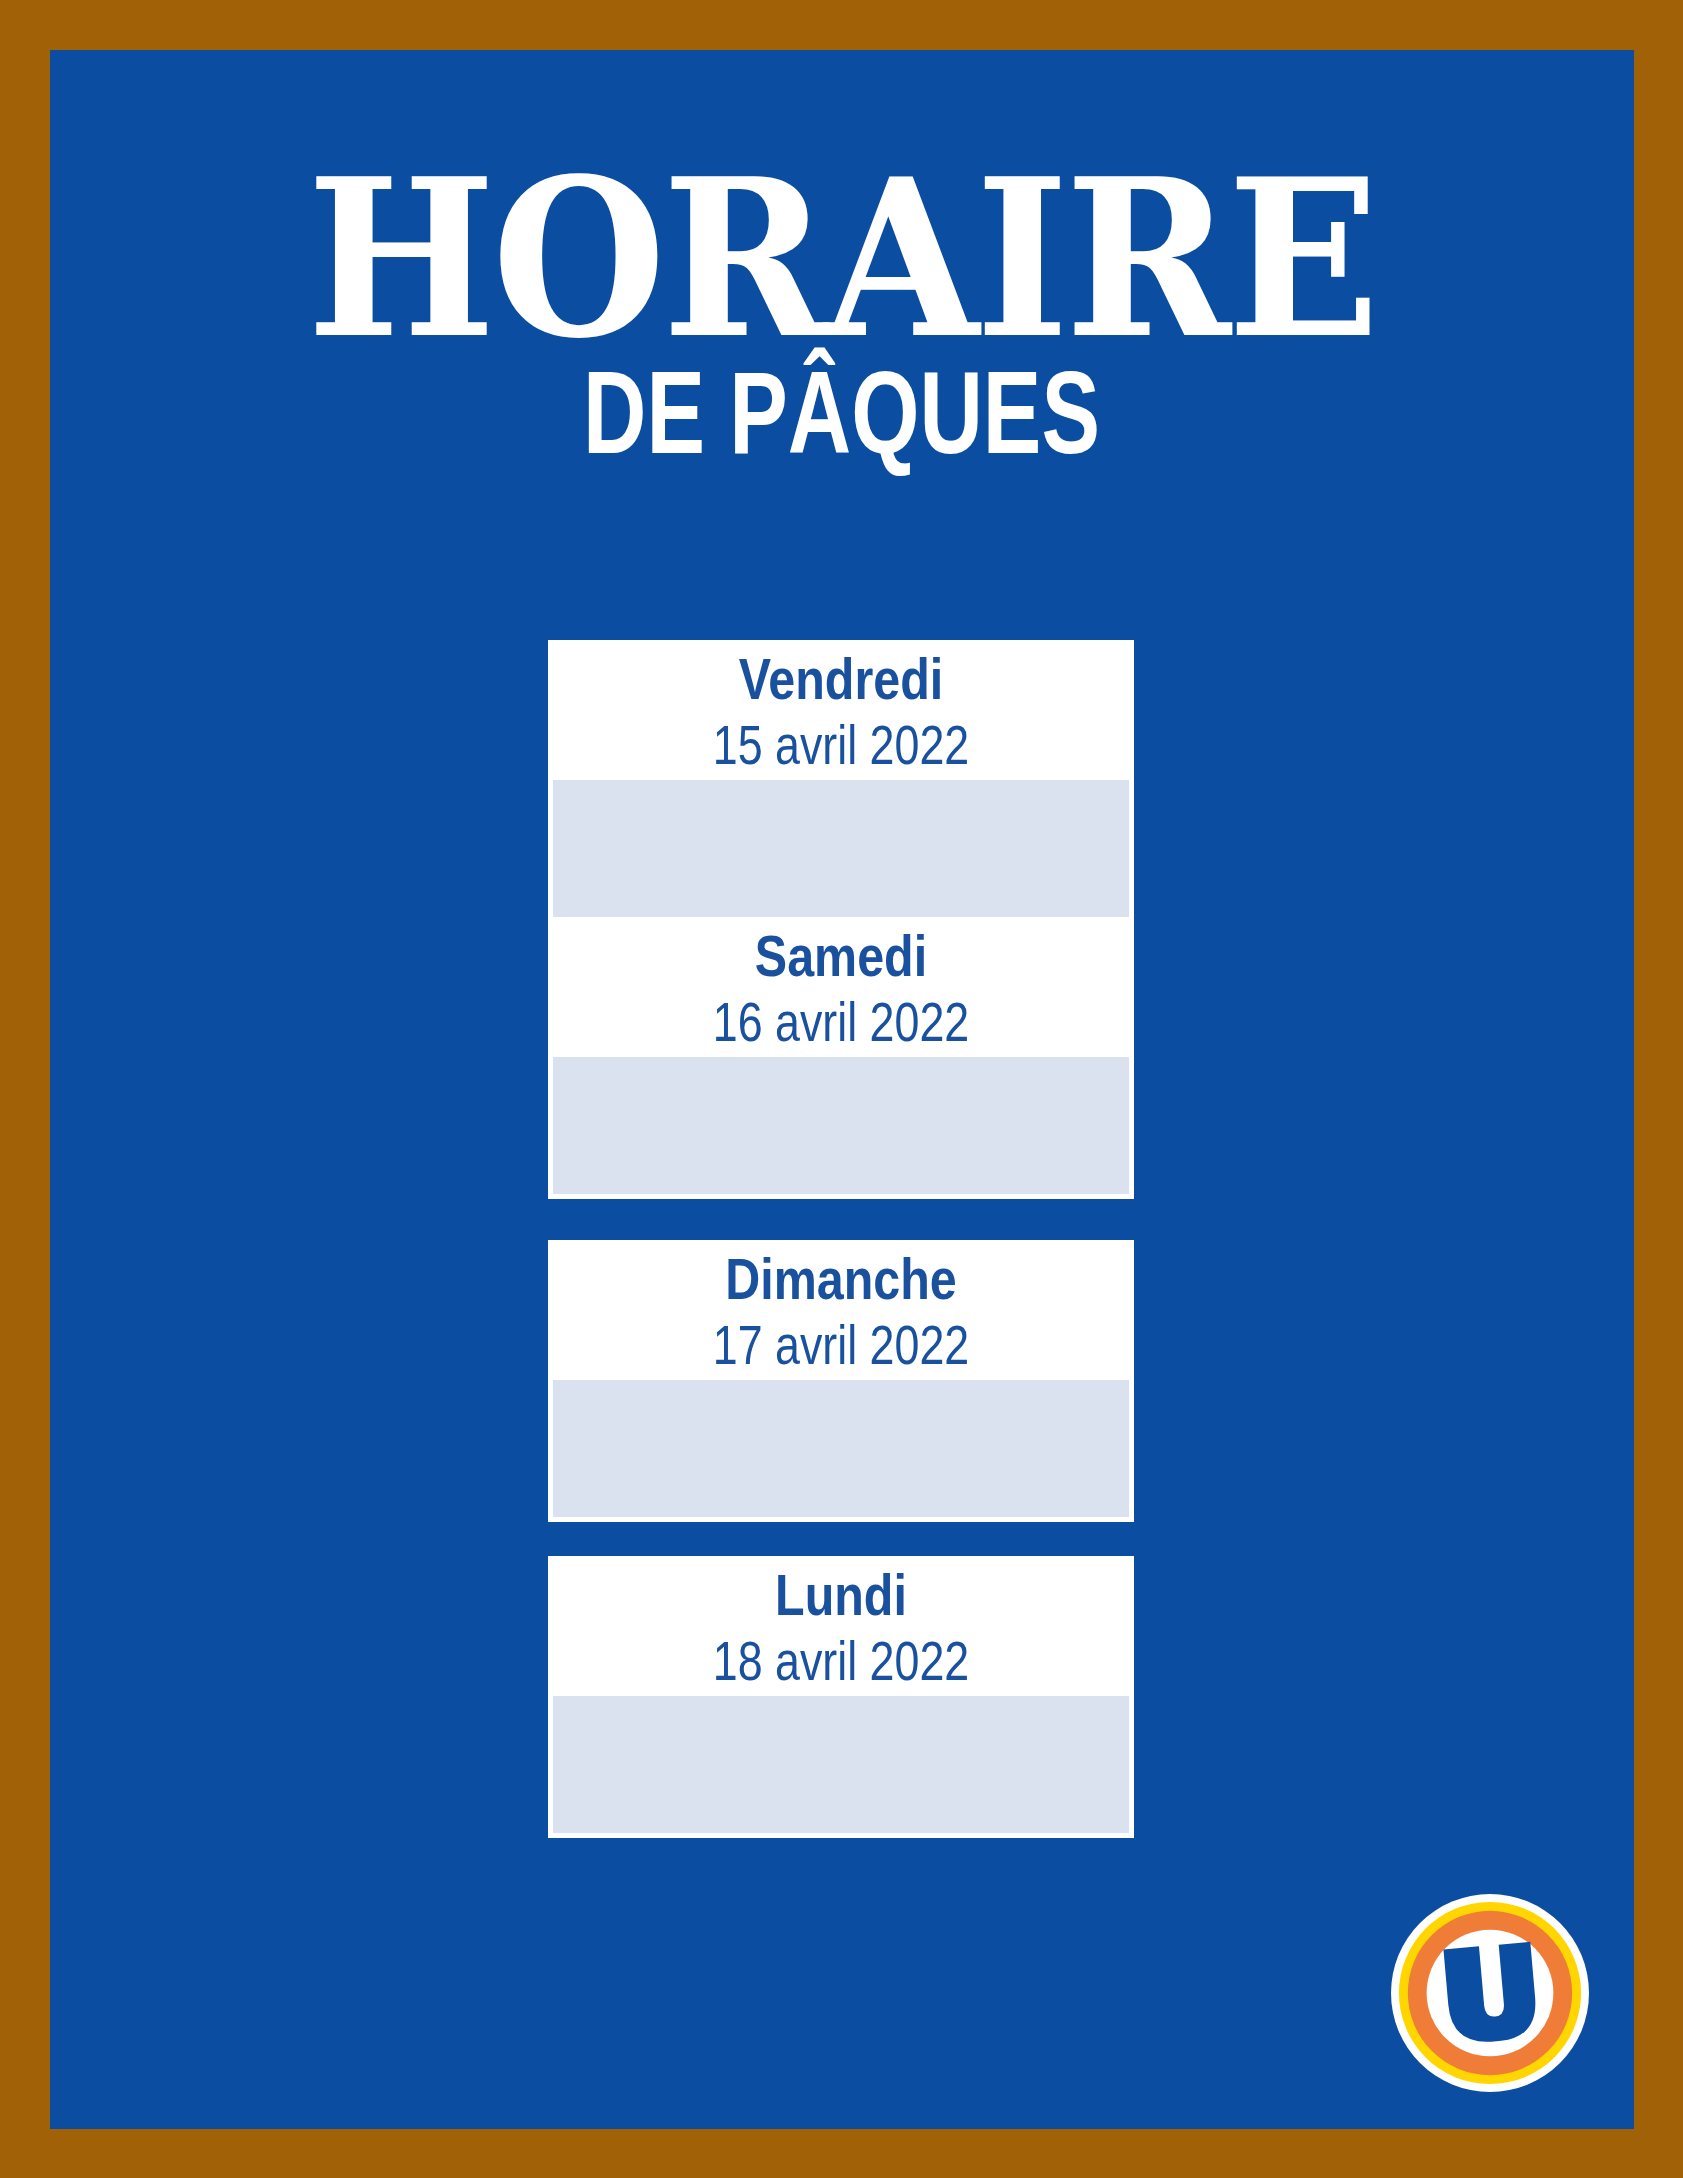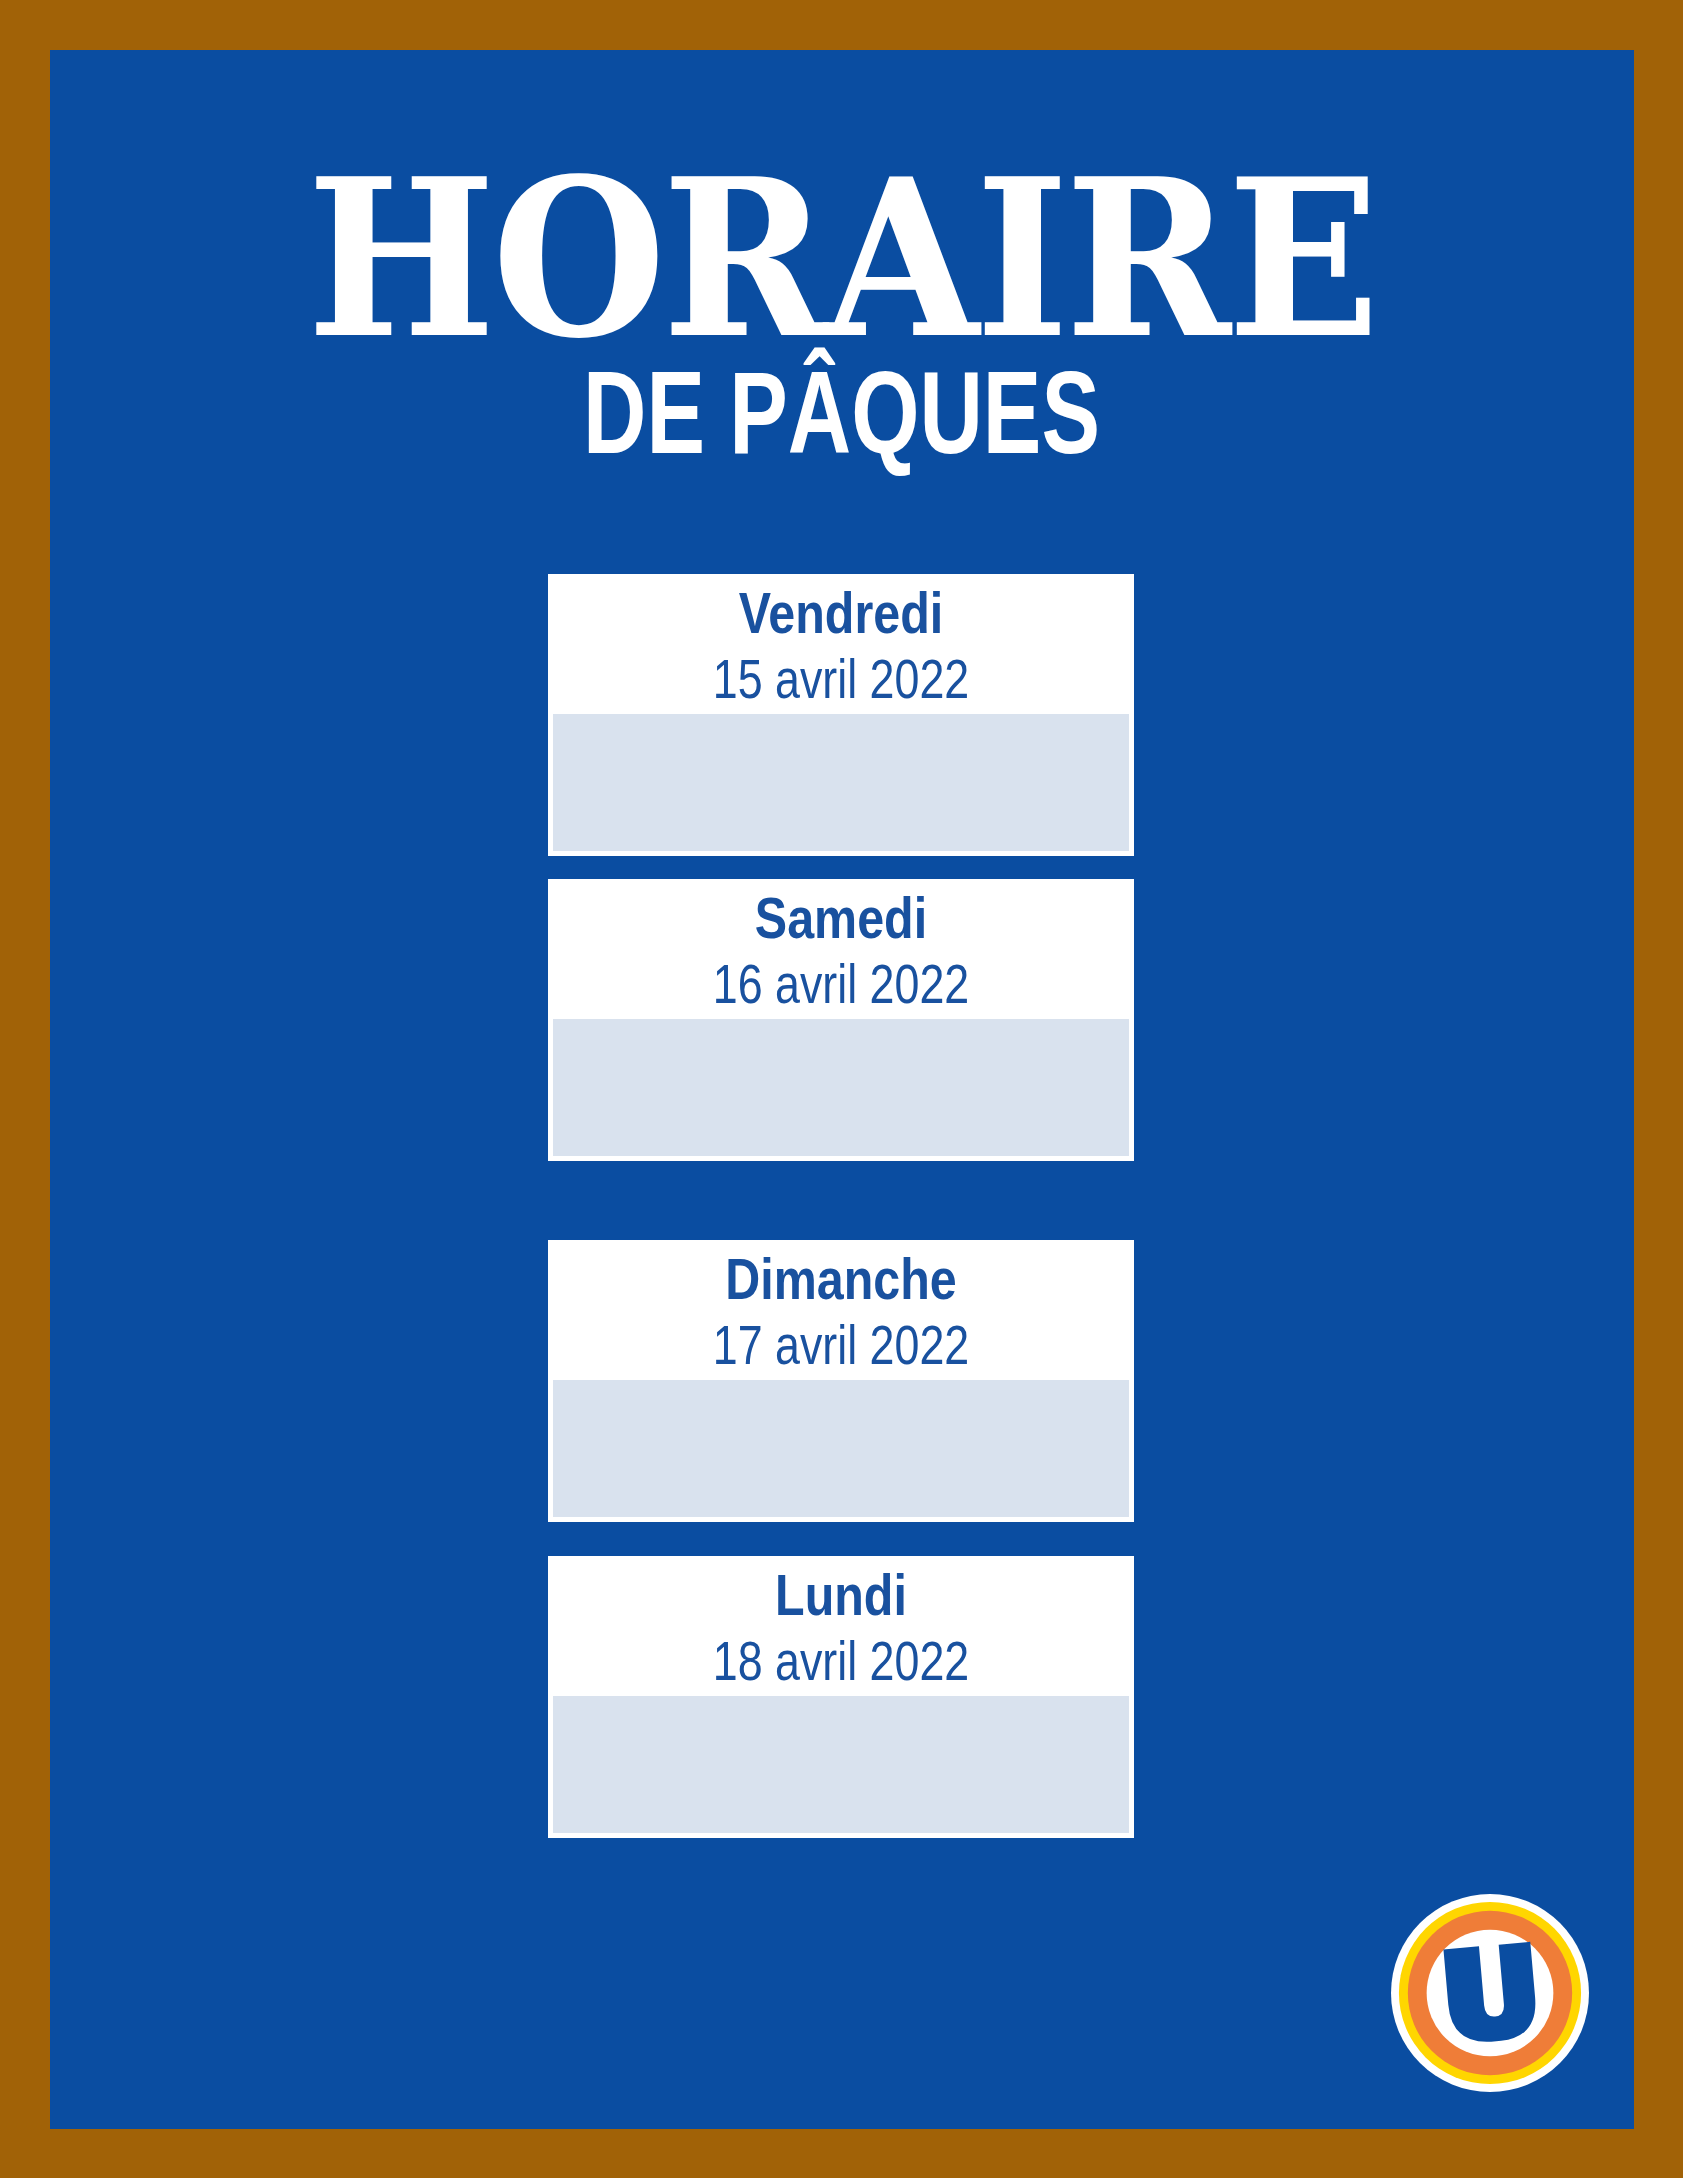--- a/index.html
+++ b/index.html
@@ -58,27 +58,27 @@
 </style>
 </head>
 <body>
 
 <div class="page">
   <div class="blue-bg"></div>
 
   <h1 class="poster-title">HORAIRE</h1>
   <div class="poster-subtitle">DE PÂQUES</div>
 
-  <div class="card" style="top:574px">
+  <div class="card" style="top:640px">
     <div class="day">Vendredi</div>
     <div class="date">15 avril 2022</div>
     <div class="hours"></div>
   </div>
 
-  <div class="card" style="top:879px">
+  <div class="card" style="top:917px">
     <div class="day">Samedi</div>
     <div class="date">16 avril 2022</div>
     <div class="hours"></div>
   </div>
 
   <div class="card" style="top:1240px">
     <div class="day">Dimanche</div>
     <div class="date">17 avril 2022</div>
     <div class="hours"></div>
   </div>

